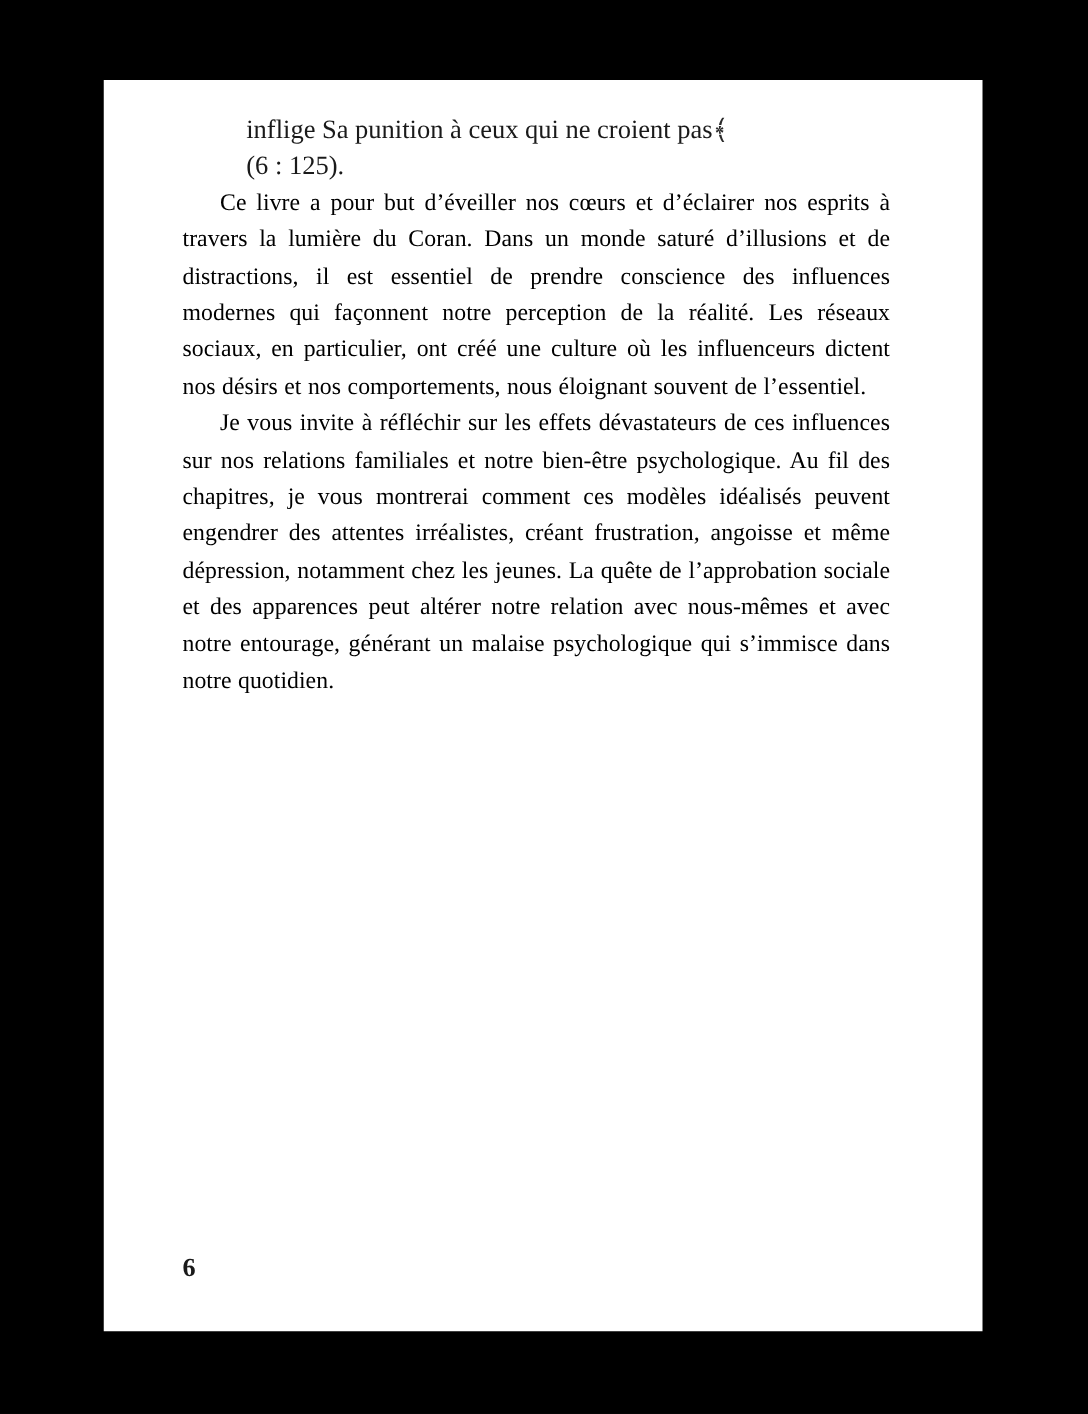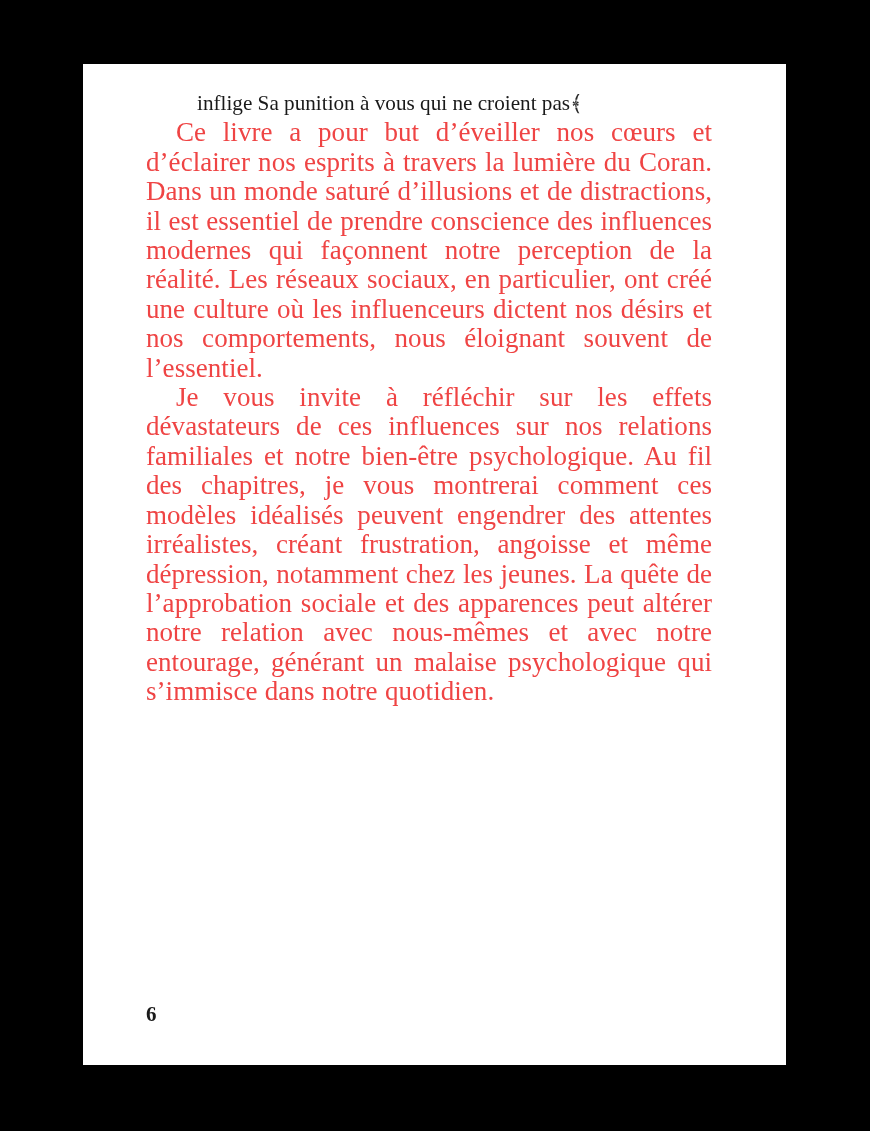--- a/index.html
+++ b/index.html
@@ -34,23 +34,23 @@
   
   #text-column {
     position: absolute;
     left: 63px;          
     top: 25px;
     width: 566px;        
   }
 
   .para {
     margin: 0;
-    font-size: 27px;
+    font-size: 19px;
     line-height: 29.4px;
-    color: #ef4444;
+    color: #000000;
     text-align: justify;
     text-justify: inter-word;
     word-spacing: 0.02em;
     letter-spacing: 0.002em;
     hyphens: manual;
     -webkit-hyphens: manual;
   }
 
   .para.indent { text-indent: 30px; }
 
@@ -102,22 +102,23 @@
 <body>
 
 <div id="canvas">
 
   <div id="page-sheet">
 
     <div id="text-column">
 
       <div id="quote-block">
         <span class="qline">
-          <span>inflige Sa punition à vous qui ne croient pas</span><span class="ornament">﴾</span>
+          <span>inflige Sa punition à ceux qui ne croient pas</span><span class="ornament">﴾</span>
         </span>
+        <span class="qline">(6 : 125).</span>
       </div>
 
       <p class="para indent nojustify-last">Ce livre a pour but d’éveiller nos cœurs et d’éclairer nos esprits à travers la lumière du Coran. Dans un monde saturé d’illusions et de distractions, il est essentiel de prendre conscience des influences modernes qui façonnent notre perception de la réalité. Les réseaux sociaux, en particulier, ont créé une culture où les influenceurs dictent nos désirs et nos comportements, nous éloignant souvent de l’essentiel.</p>
       <p class="para indent nojustify-last">Je vous invite à réfléchir sur les effets dévastateurs de ces influences sur nos relations familiales et notre bien-être psychologique. Au fil des chapitres, je vous montrerai comment ces modèles idéalisés peuvent engendrer des attentes irréalistes, créant frustration, angoisse et même dépression, notamment chez les jeunes. La quête de l’approbation sociale et des apparences peut altérer notre relation avec nous-mêmes et avec notre entourage, générant un malaise psychologique qui s’immisce dans notre quotidien.</p>
 
     </div>
 
     <div id="folio">6</div>
 
   </div>

